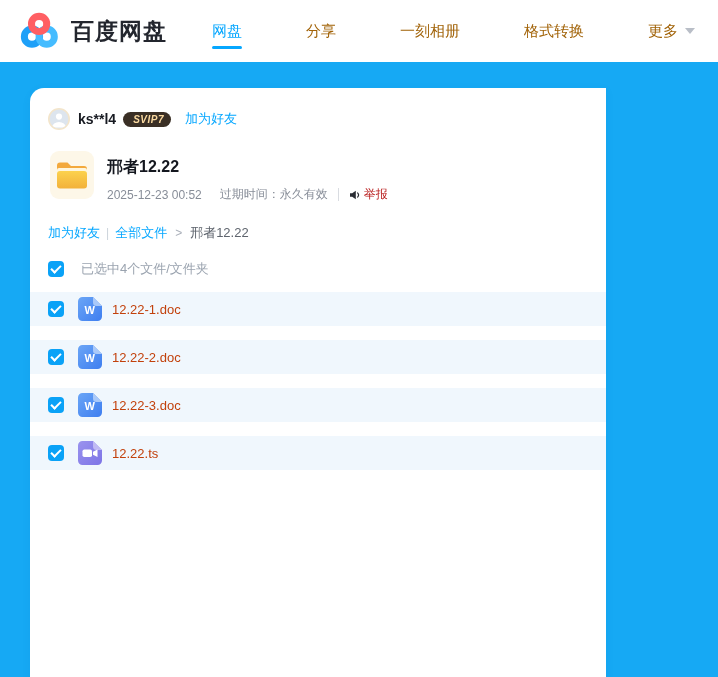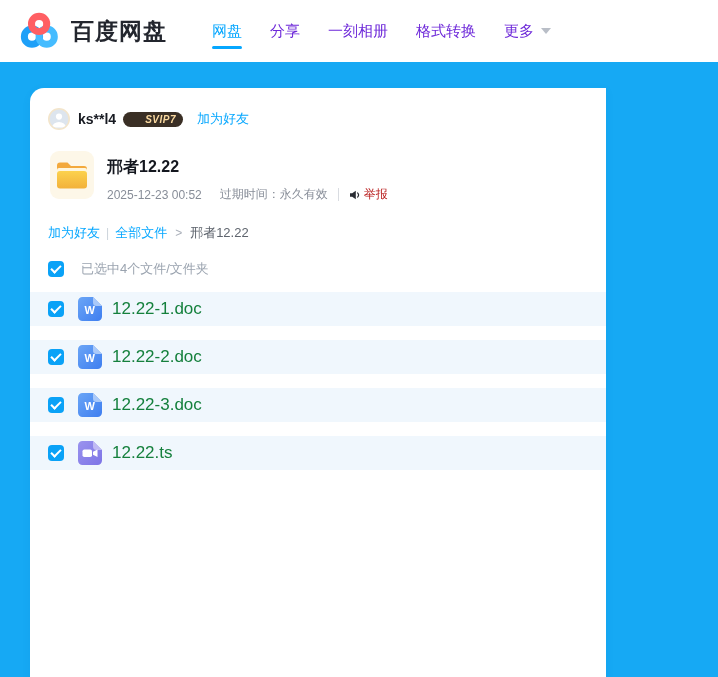--- a/index.html
+++ b/index.html
@@ -12,25 +12,25 @@
 
   
   .topbar {
     position:absolute; top:0; left:0; width:718px; height:62px;
     background:#fff; display:flex; align-items:center;
   }
   .logo { display:flex; align-items:center; gap:9px; margin-left:20px; cursor:pointer; }
   .logo-text { font-size:23px; font-weight:700; color:#23262e; letter-spacing:1px; }
   .main-nav {
     position:absolute; left:212px; top:0; height:62px;
-    display:flex; align-items:stretch; gap:28px;
+    display:flex; align-items:stretch; gap:64px;
   }
   .nav-item {
     position:relative; display:flex; align-items:center;
-    font-size:15px; color:#6d28d9; cursor:pointer; text-decoration:none;
+    font-size:15px; color:#a16207; cursor:pointer; text-decoration:none;
   }
   .nav-item.active { color:#06a7ff; }
   .nav-item.active .nav-underline {
     position:absolute; left:50%; transform:translateX(-50%);
     bottom:13px; width:30px; height:3px; border-radius:2px; background:#06a7ff;
   }
   .nav-chevron { margin-left:7px; display:inline-block;
     width:0; height:0; border-left:5px solid transparent; border-right:5px solid transparent;
     border-top:6px solid #b9bec7; }
 
@@ -42,21 +42,21 @@
     box-shadow:0 2px 10px rgba(0,60,120,.06);
   }
 
   
   .user-row { position:absolute; left:18px; top:20px; display:flex; align-items:center; }
   .avatar { width:22px; height:22px; border-radius:50%; flex:0 0 auto; }
   .user-name { margin-left:8px; font-size:14px; font-weight:700; color:#181b22; }
   .vip-badge {
     margin-left:7px; background:#3a2f25; color:#fad9a0;
     font-size:10px; font-weight:800; font-style:italic;
-    padding:2px 7px 2px 22px; border-radius:8px; letter-spacing:.5px;
+    padding:2px 7px 2px 10px; border-radius:8px; letter-spacing:.5px;
   }
   .add-friend { margin-left:14px; font-size:13px; color:#06a7ff; cursor:pointer; text-decoration:none; }
 
   
   .folder-row { position:absolute; left:20px; top:63px; display:flex; }
   .folder-info { margin-left:13px; padding-top:6px; }
   .folder-title { font-size:16px; font-weight:700; color:#14171f; }
   .folder-meta { margin-top:8px; display:flex; align-items:center; font-size:12px; color:#878d98; }
   .meta-time { margin-right:18px; }
   .meta-sep { width:1px; height:13px; background:#d9dce1; margin:0 10px; }
@@ -85,21 +85,21 @@
     transform:rotate(-45deg);
   }
 
   
   .file-list { position:absolute; top:204px; left:0; width:100%; }
   .file-row {
     height:34px; margin-bottom:14px; background:#f0f7fd;
     display:flex; align-items:center; cursor:pointer;
   }
   .file-icon { width:24px; height:24px; margin-left:14px; flex:0 0 auto; }
-  .file-name { margin-left:10px; font-size:17px; color:#15803d; }
+  .file-name { margin-left:10px; font-size:13px; color:#c2410c; }
 </style>
 </head>
 <body>
 
 <div class="topbar">
   <div class="logo">
     <span style="display:flex;">
       <svg width="42" height="38" viewBox="0 0 44 40">
         <circle cx="12.5" cy="26" r="8" fill="none" stroke="#1ea0f8" stroke-width="7.4"></circle>
         <circle cx="28" cy="26" r="8" fill="none" stroke="#45bcff" stroke-width="7.4"></circle>

